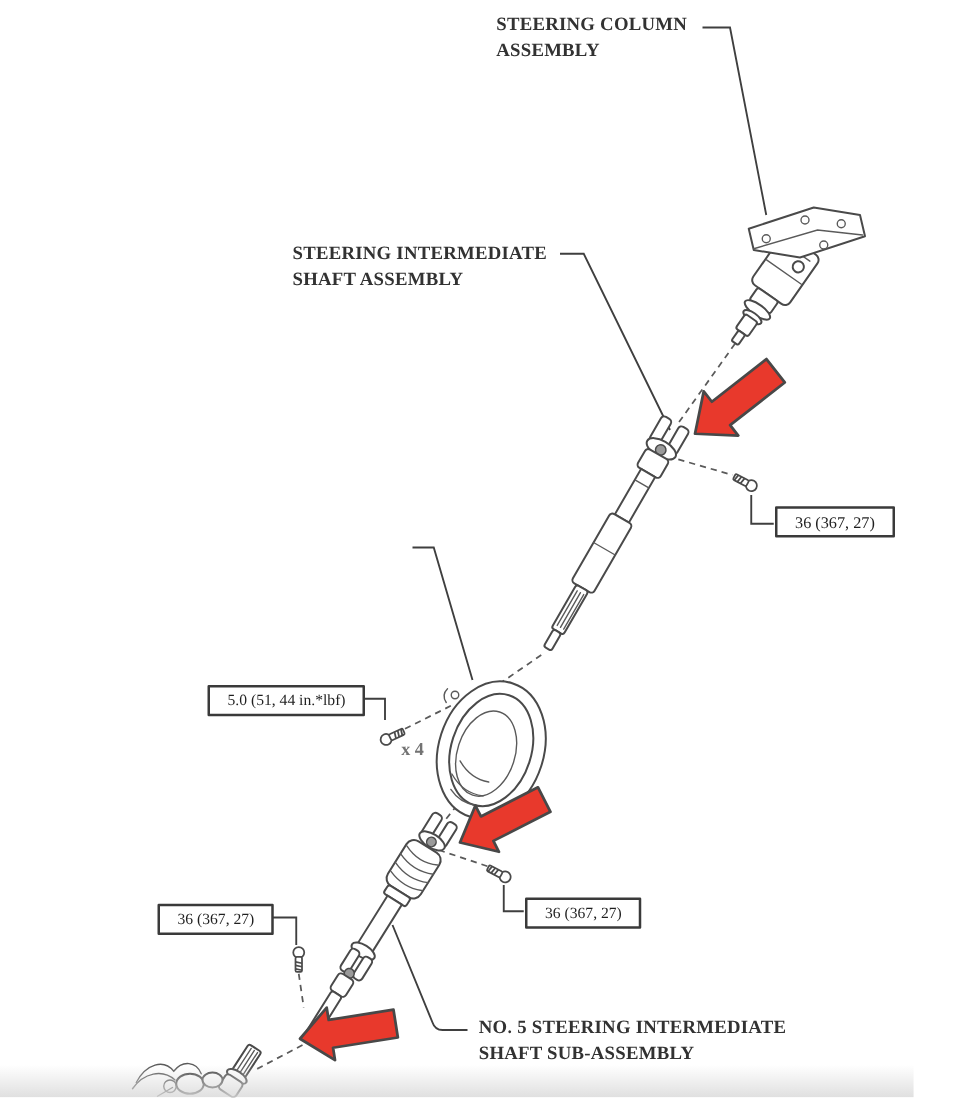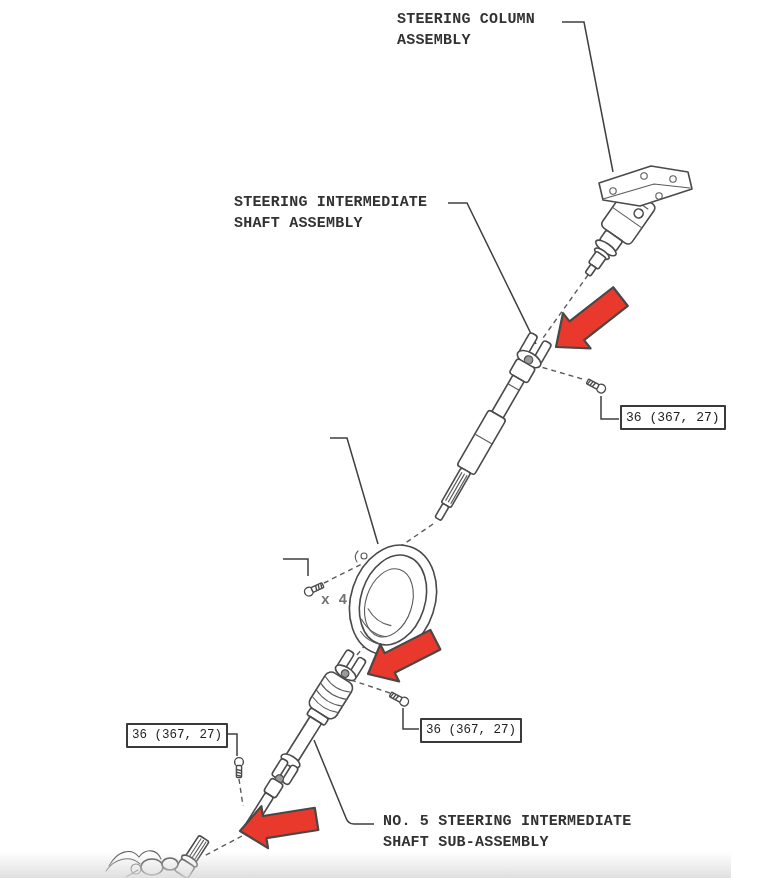--- a/index.html
+++ b/index.html
@@ -1,27 +1,27 @@
 <!DOCTYPE html>
 <html><head>
 <meta charset="utf-8">
 <style>
   html,body{margin:0;padding:0;background:#fff;}
   .page{
     position:relative;width:731px;height:878px;background:#ffffff;overflow:hidden;
-    font-family:Liberation Mono, monospace;
+    font-family:Liberation Serif, serif;
   }
   .part-label{
     position:absolute;font-weight:700;font-size:15px;line-height:20.5px;
     color:#323232;white-space:pre-line;letter-spacing:.2px;
   }
   .torque-box{
     position:absolute;border:2px solid #3a3a3a;background:#fff;border-radius:1px;
     font-size:13px;font-weight:400;color:#1f1f1f;line-height:1;
-    padding:4px 4px;white-space:nowrap;
+    padding:4px 14px;white-space:nowrap;
   }
   .qty-note{
     position:absolute;font-weight:700;font-size:14.5px;color:#737373;
   }
   svg.art{position:absolute;left:0;top:0;}
   svg .part{stroke:#4a4a4a;fill:#ffffff;stroke-width:1.6;stroke-linejoin:round;stroke-linecap:round;}
   svg .detail{stroke:#5a5a5a;fill:none;stroke-width:1.1;stroke-linecap:round;}
   svg .leader{stroke:#3f3f3f;fill:none;stroke-width:1.5;}
   svg .dashedln{stroke:#5a5a5a;fill:none;stroke-width:1.4;stroke-dasharray:5 4;}
   svg .bearing{fill:#9a9a9a;stroke:#4a4a4a;stroke-width:1.2;}
@@ -189,20 +189,21 @@
 
   <div class="part-label" style="left:234px;top:193px;">STEERING INTERMEDIATE
 SHAFT ASSEMBLY</div>
 
 
   <div class="part-label" style="left:383px;top:812px;">NO. 5 STEERING INTERMEDIATE
 SHAFT SUB-ASSEMBLY</div>
 
   <div class="torque-box" style="left:620px;top:405px;">36 (367, 27)</div>
 
+  <div class="torque-box" style="left:166px;top:548px;font-size:12.5px;">5.0 (51, 44 in.*lbf)</div>
 
   <div class="torque-box" style="left:420px;top:718px;font-size:12.5px;">36 (367, 27)</div>
 
   <div class="torque-box" style="left:126px;top:723px;font-size:12.5px;">36 (367, 27)</div>
 
   <div class="qty-note" style="left:321px;top:592px;">x 4</div>
 
   <div class="bottom-fade"></div>
 </div>
 

